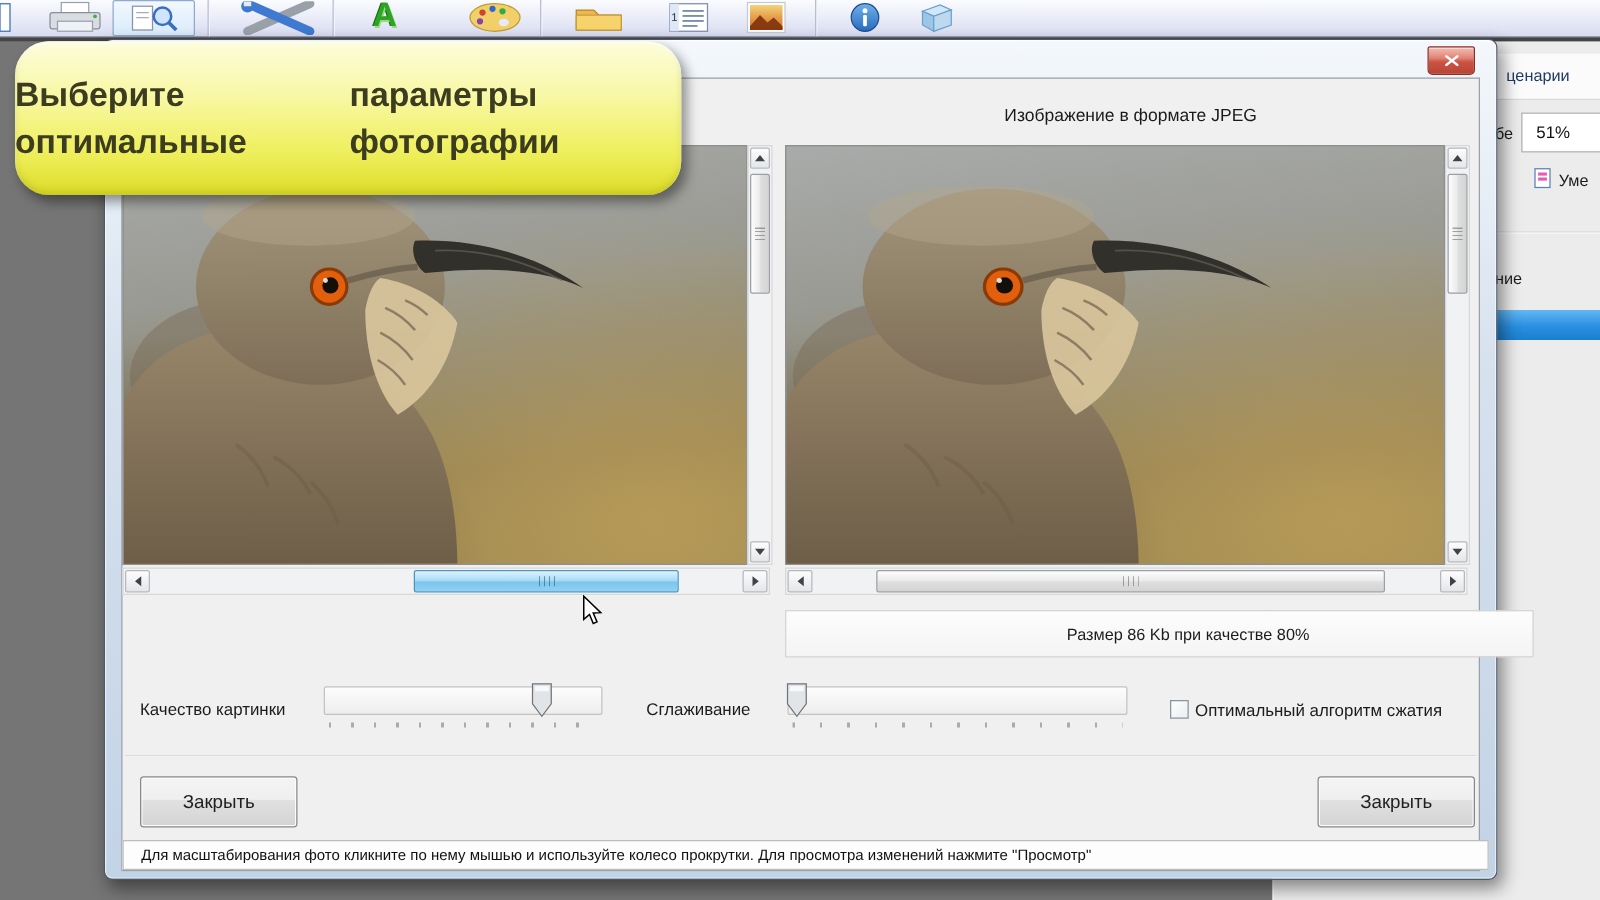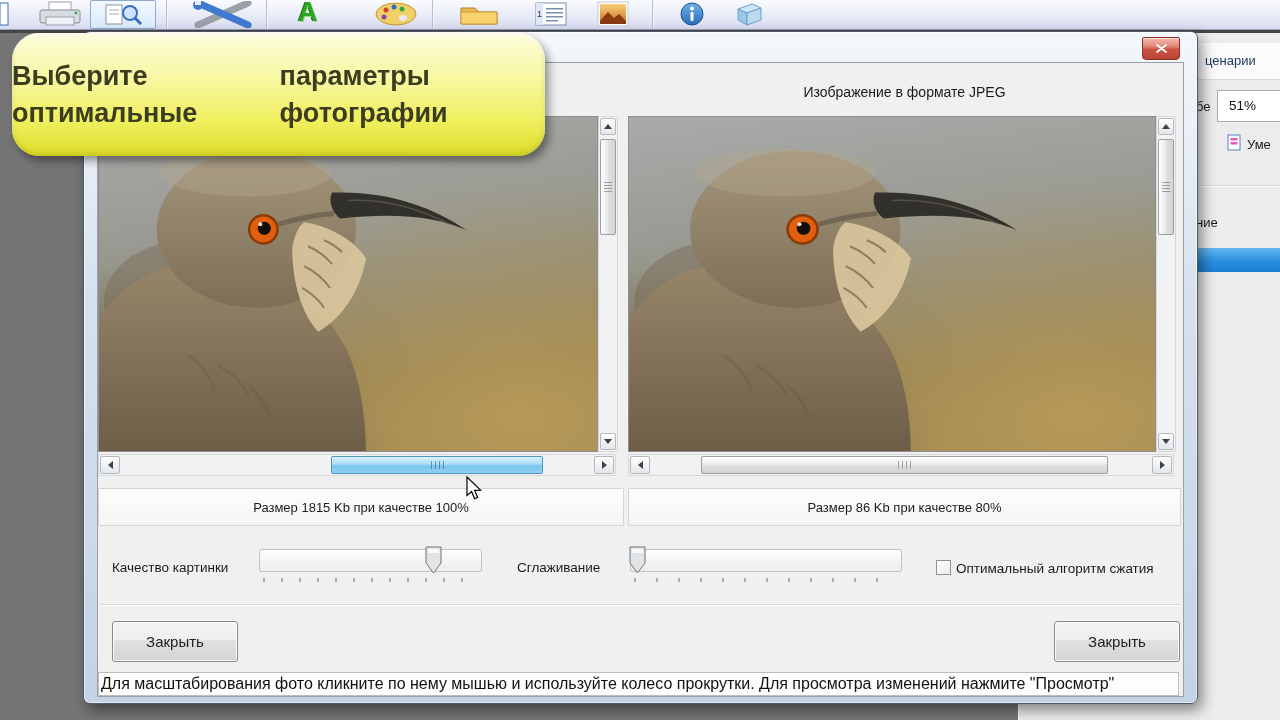--- a/index.html
+++ b/index.html
@@ -82,21 +82,21 @@
     display:flex;align-items:center;justify-content:center;}
   .grip-b{width:13px;height:8px;background:repeating-linear-gradient(90deg,rgba(40,90,130,.6) 0 1px,transparent 1px 4px);}
   .grip-g{width:13px;height:8px;background:repeating-linear-gradient(90deg,rgba(100,100,100,.55) 0 1px,transparent 1px 4px);}
   .grip-v{width:8px;height:10px;background:repeating-linear-gradient(0deg,rgba(110,110,110,.6) 0 1px,transparent 1px 3px);}
 
   
   .sizebox{position:absolute;top:425px;height:36px;border:1px solid #d5d5d5;border-radius:1px;
     background:linear-gradient(#fdfdfd,#f4f4f4);
     display:flex;align-items:center;justify-content:center;font-size:13px;color:#1c1c1c;}
   .sizebox.l{left:0;width:524px;}
-  .sizebox.r{left:530px;width:551px;}
+  .sizebox.r{left:530px;width:551px;padding-left:46px;}
 
   .ctl-lbl{position:absolute;font-size:13.5px;color:#1c1c1c;}
   .strack{position:absolute;top:486px;height:21px;border:1px solid #c3c3c3;border-radius:2px;
     background:linear-gradient(#fdfdfd,#ededed);}
   .strack.q{left:161px;width:221px;}
   .strack.s{left:532px;width:270px;}
   .sthumb{position:absolute;top:-4px;left:0;}
   .sticks{position:absolute;top:515px;height:4px;
     background:repeating-linear-gradient(90deg,#ababab 0 2px,transparent 2px 18px);}
   .sticks.q{left:165px;width:212px;}
@@ -109,21 +109,21 @@
 
   .btn{position:absolute;top:558px;height:39px;display:flex;align-items:center;justify-content:center;
     font-size:15px;color:#1f1f1f;border:1px solid #898989;border-radius:3px;
     background:linear-gradient(#f4f4f4 0%,#efefef 45%,#e1e1e1 46%,#d3d3d3 100%);
     box-shadow:inset 0 0 0 1px #fcfcfc;}
   .btn.preview{left:14px;width:124px;}
   .btn.save{left:824px;width:120px;}
   .btn.closeb{left:956px;width:124px;}
 
   .statusbar{position:absolute;left:0;top:609px;width:1077px;height:22px;background:#fdfdfd;
-    border:1px solid #bdbdbd;font-size:16px;color:#111;line-height:22px;padding-left:2px;
+    border:1px solid #bdbdbd;font-size:12px;color:#111;line-height:22px;padding-left:14px;
     white-space:nowrap;overflow:hidden;}
 
   
   .balloon{position:absolute;left:12px;top:33px;width:533px;height:123px;z-index:3;
     border-radius:27px;
     background:linear-gradient(180deg,#fdfddc 0%,#f8f8a6 35%,#efef5e 72%,#dcdc28 100%);
     box-shadow:4px 5px 9px rgba(0,0,0,.4), inset 0 -3px 5px rgba(160,160,20,.35), inset 0 2px 3px rgba(255,255,255,.8);
     display:flex;flex-direction:row;align-items:center;justify-content:center;}
   .balloon div{font-size:27px;line-height:37px;font-weight:bold;color:#3c3c20;}
 
@@ -393,23 +393,20 @@
           </div>
         <div class="hthumb gray" style="left:72px;width:405px">
             <div class="grip-g"></div>
           </div>
         <div class="sbtn h" style="right:1px">
             <div class="tr"></div>
           </div>
       </div>
     </div>
 
-    <div class="sizebox l">
-      <span>Размер 1815 Kb при качестве 100%</span>
-    </div>
     <div class="sizebox r">
       <span>Размер 86 Kb при качестве 80%</span>
     </div>
 
     <span class="ctl-lbl" style="left:14px;top:497px">Качество картинки</span>
     <div class="strack q">
       <svg class="sthumb" width="17" height="29" style="left: calc(80% - 12px);">
         <path d="M1,1 h15 v16 l-7.5,10 l-7.5,-10 z" fill="#e2e5e8" stroke="#6f7377"></path>
         <path d="M3,3 h11 v4 h-11 z" fill="#f8f9fa"></path>
       </svg>

